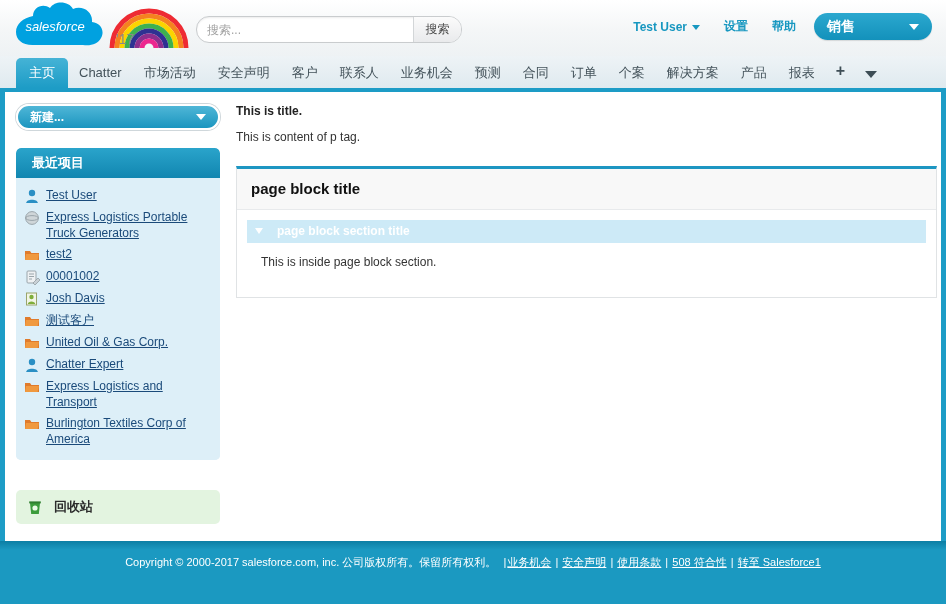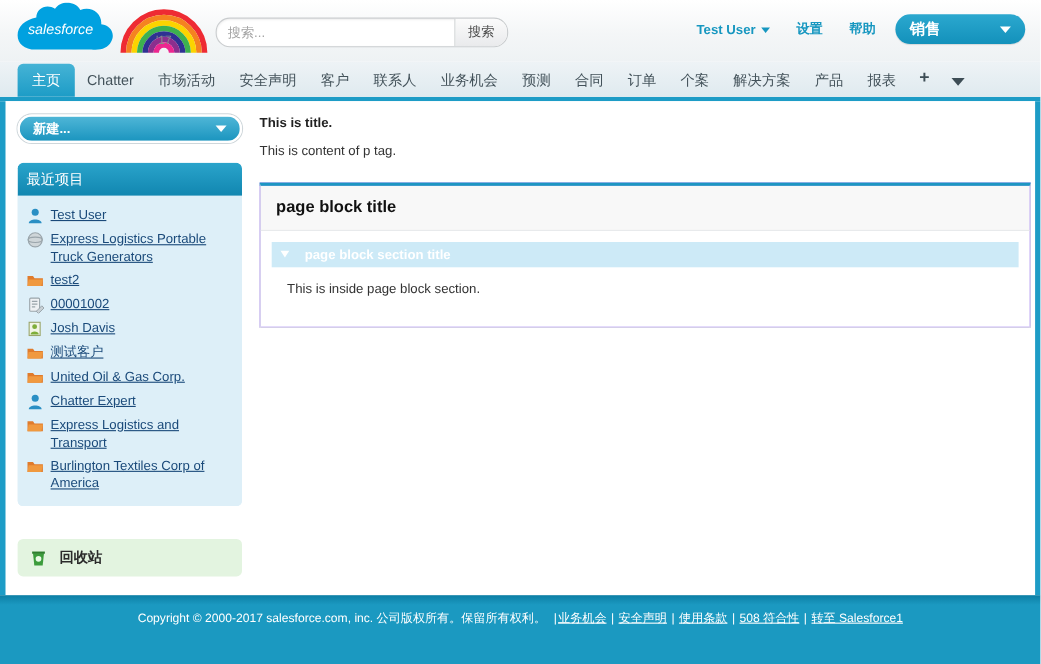--- a/index.html
+++ b/index.html
@@ -39,25 +39,25 @@
   }
   .rainbow-wrap {
     position: absolute;
     left: 100px;
     top: 4px;
     width: 82px;
     height: 46px;
   }
   .rainbow-year {
     position: absolute;
-    left: 0;
+    left: 8px;
     top: 27px;
     width: 82px;
-    text-align: center;
-    font-size: 11px;
+    text-align: left;
+    font-size: 14px;
     color: #8a8a8a;
     font-family: "Liberation Sans", sans-serif;
   }
 
   .search-zone {
     position: absolute;
     left: 196px;
     top: 16px;
     height: 25px;
     display: flex;
@@ -239,22 +239,22 @@
   .panel {
     margin-top: 18px;
     border-radius: 5px;
     overflow: hidden;
     background: #dfeef7;
   }
   .panel-head {
     background: linear-gradient(to bottom, #2aa4cb 0%, #1186b0 100%);
     color: #ffffff;
     font-size: 13px;
-    font-weight: normal;
-    padding: 6px 8px;
+    font-weight: bold;
+    padding: 6px 16px;
     border-radius: 5px 5px 0 0;
   }
   .panel-body {
     padding: 7px 8px 10px 8px;
     background: #ddeff8;
   }
   .recent-item {
     display: flex;
     align-items: flex-start;
     gap: 6px;

